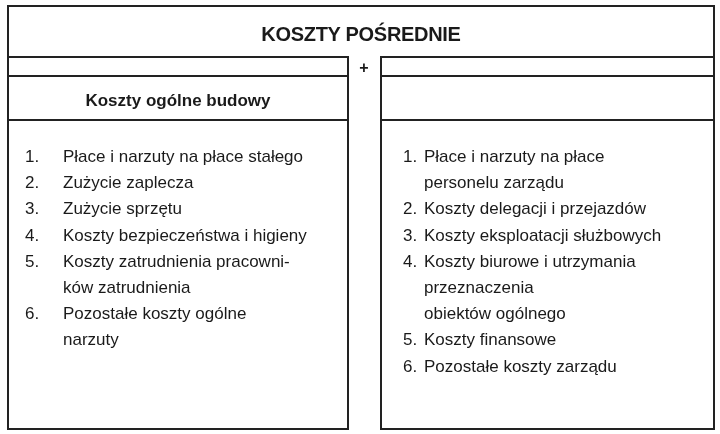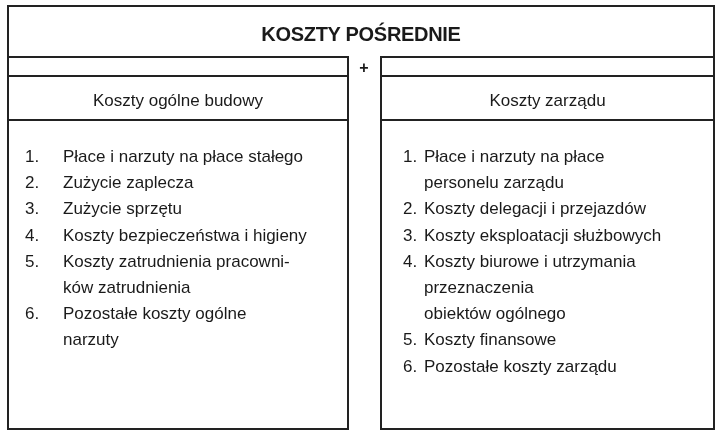--- a/index.html
+++ b/index.html
@@ -47,21 +47,21 @@
     #right-col {
       left: 380px; top: 56px; width: 335px; height: 374px;
       border-top: 2px solid #222;
     }
     .subhead {
       position: absolute;
       left: 0; right: 0;
       top: 33px;
       text-align: center;
       font-size: 17px;
-      font-weight: normal;
+      font-weight: bold;
     }
     .plus {
       position: absolute;
       left: 357px; top: 59px;
       width: 14px;
       text-align: center;
       font-size: 16px;
       font-weight: bold;
     }
     .list {
@@ -138,21 +138,20 @@
       <span class="txt">Pozostałe koszty ogólne</span>
       <span class="txt">narzuty</span>
     </li>
   </ul>
 </div>
 
 <div class="plus">+</div>
 
 <div class="box" id="right-col">
   <div class="hline" style="left:0; top:17px; width:333px;"></div>
-  <div class="subhead">Koszty zarządu</div>
   <div class="hline" style="left:0; top:61px; width:333px;"></div>
   <ul class="list" id="right-list">
     <li>
       <span class="num">1.</span>
       <span class="txt">Płace i narzuty na płace</span>
       <span class="txt">personelu zarządu</span>
     </li>
     <li>
       <span class="num">2.</span>
       <span class="txt">Koszty delegacji i przejazdów</span>

